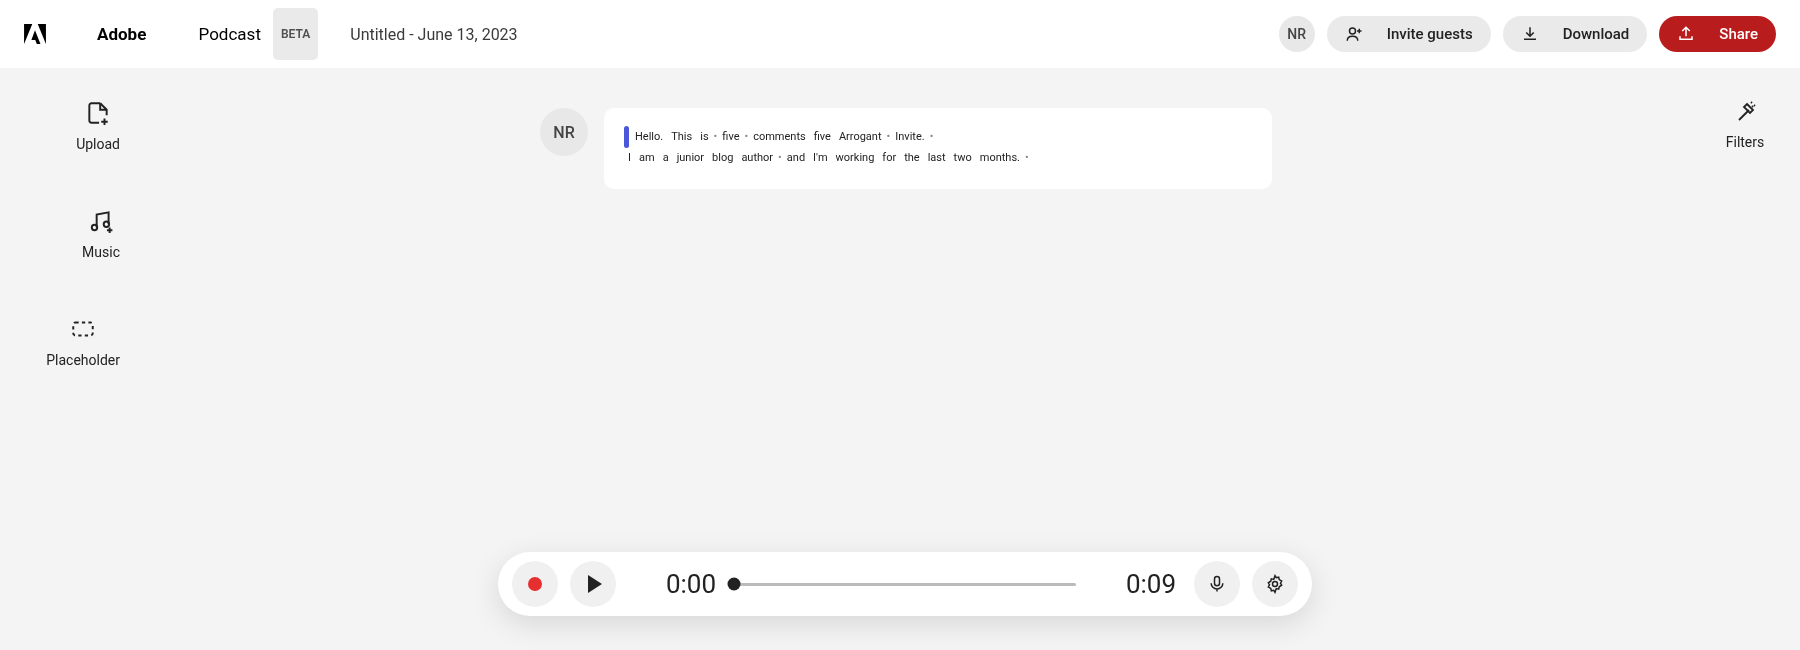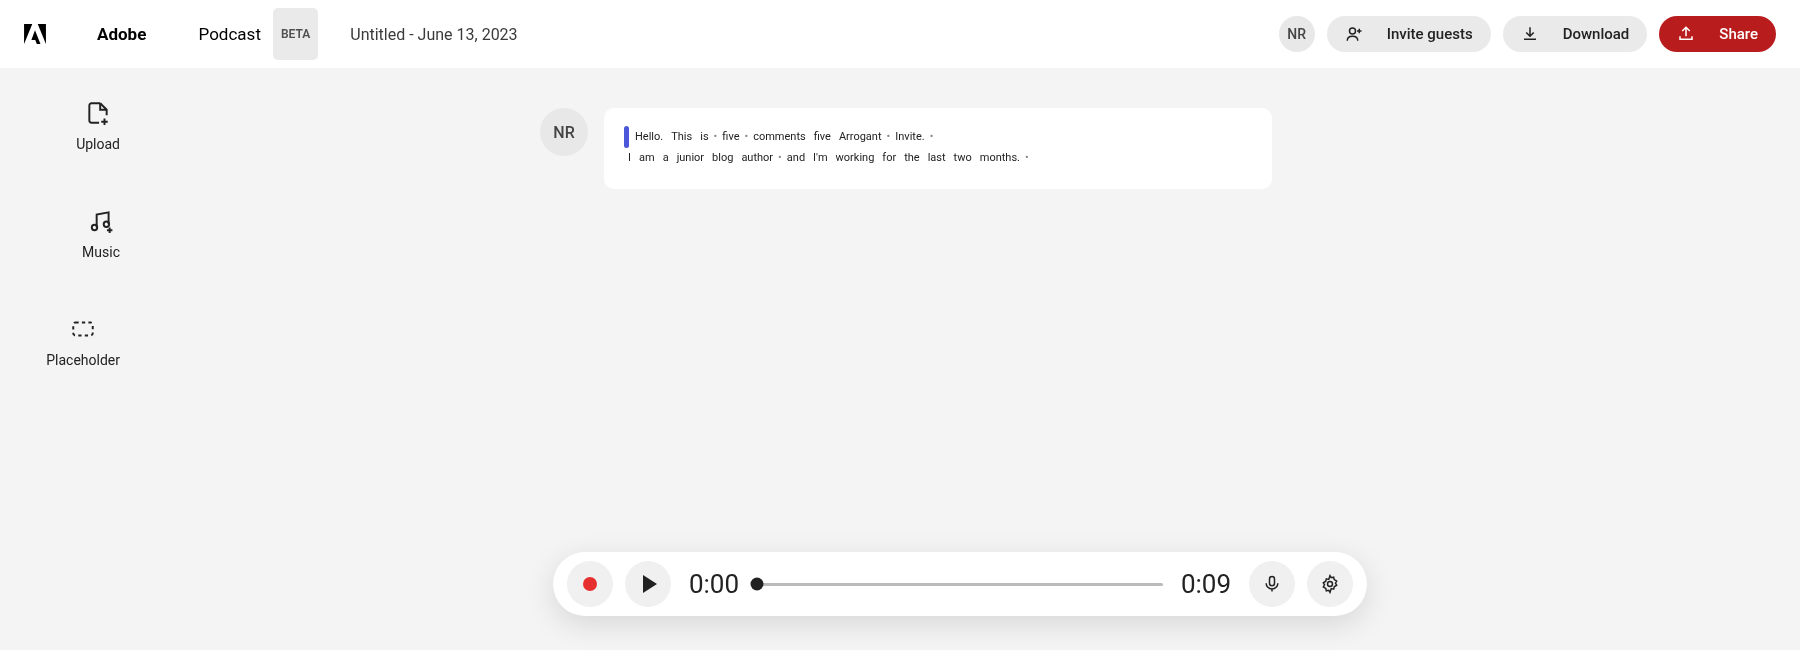--- a/index.html
+++ b/index.html
@@ -88,21 +88,21 @@
 .circ-btn {
   width: 46px; height: 46px; border-radius: 50%; background: #f0f0f0;
   display: flex; align-items: center; justify-content: center; cursor: pointer; border:none;
 }
 .rec-dot { width: 14px; height: 14px; background: #e63030; border-radius: 50%; }
 .play-tri {
   width: 0; height: 0; border-left: 14px solid #222;
   border-top: 9px solid transparent; border-bottom: 9px solid transparent;
   margin-left: 3px;
 }
-.time { font-size: 26px; color: #222; min-width: 62px; text-align: center; }
+.time { font-size: 26px; color: #222; min-width: 62px; text-align: center; margin-left: 32px; }
 .track-wrap { flex: 1; position: relative; height: 20px; display: flex; align-items: center; }
 .track-line { width: 100%; height: 3px; background: #bbb; border-radius: 2px; }
 .track-knob {
   position: absolute; left: 0; top: 50%; transform: translate(-50%, -50%);
   width: 13px; height: 13px; background: #222; border-radius: 50%;
 }
 </style>
 </head>
 <body>
 
@@ -231,14 +231,23 @@
       </button>
       <button class="circ-btn">
         <svg width="20" height="20" viewBox="0 0 24 24" fill="none" stroke="#222" stroke-width="1.8">
           <circle cx="12" cy="12" r="3"></circle>
           <path d="M12 2l1.5 2.5 2.9-.7 .7 2.9L20 8.5l-1.4 2.5L20 13.5l-2.9 1.8-.7 2.9-2.9-.7L12 22l-1.5-2.5-2.9.7-.7-2.9L4 15.5l1.4-2.5L4 10.5l2.9-1.8.7-2.9 2.9.7z"></path>
         </svg>
       </button>
     </div>
   </div>
 
+  <div class="right-tools">
+    <div class="right-tool">
+      <svg class="tool-ico" width="24" height="24" viewBox="0 0 24 24" fill="none" stroke="#222" stroke-width="1.8">
+        <path d="M6 20l10-10M14 4l6 6-3 3-6-6z"></path>
+          <path d="M18 2l1 1M21 5l1 1M19 7l1-1"></path>
+      </svg>
+      <span class="tool-label">Filters</span>
+    </div>
+  </div>
 
 </div>
 
 </body></html>

